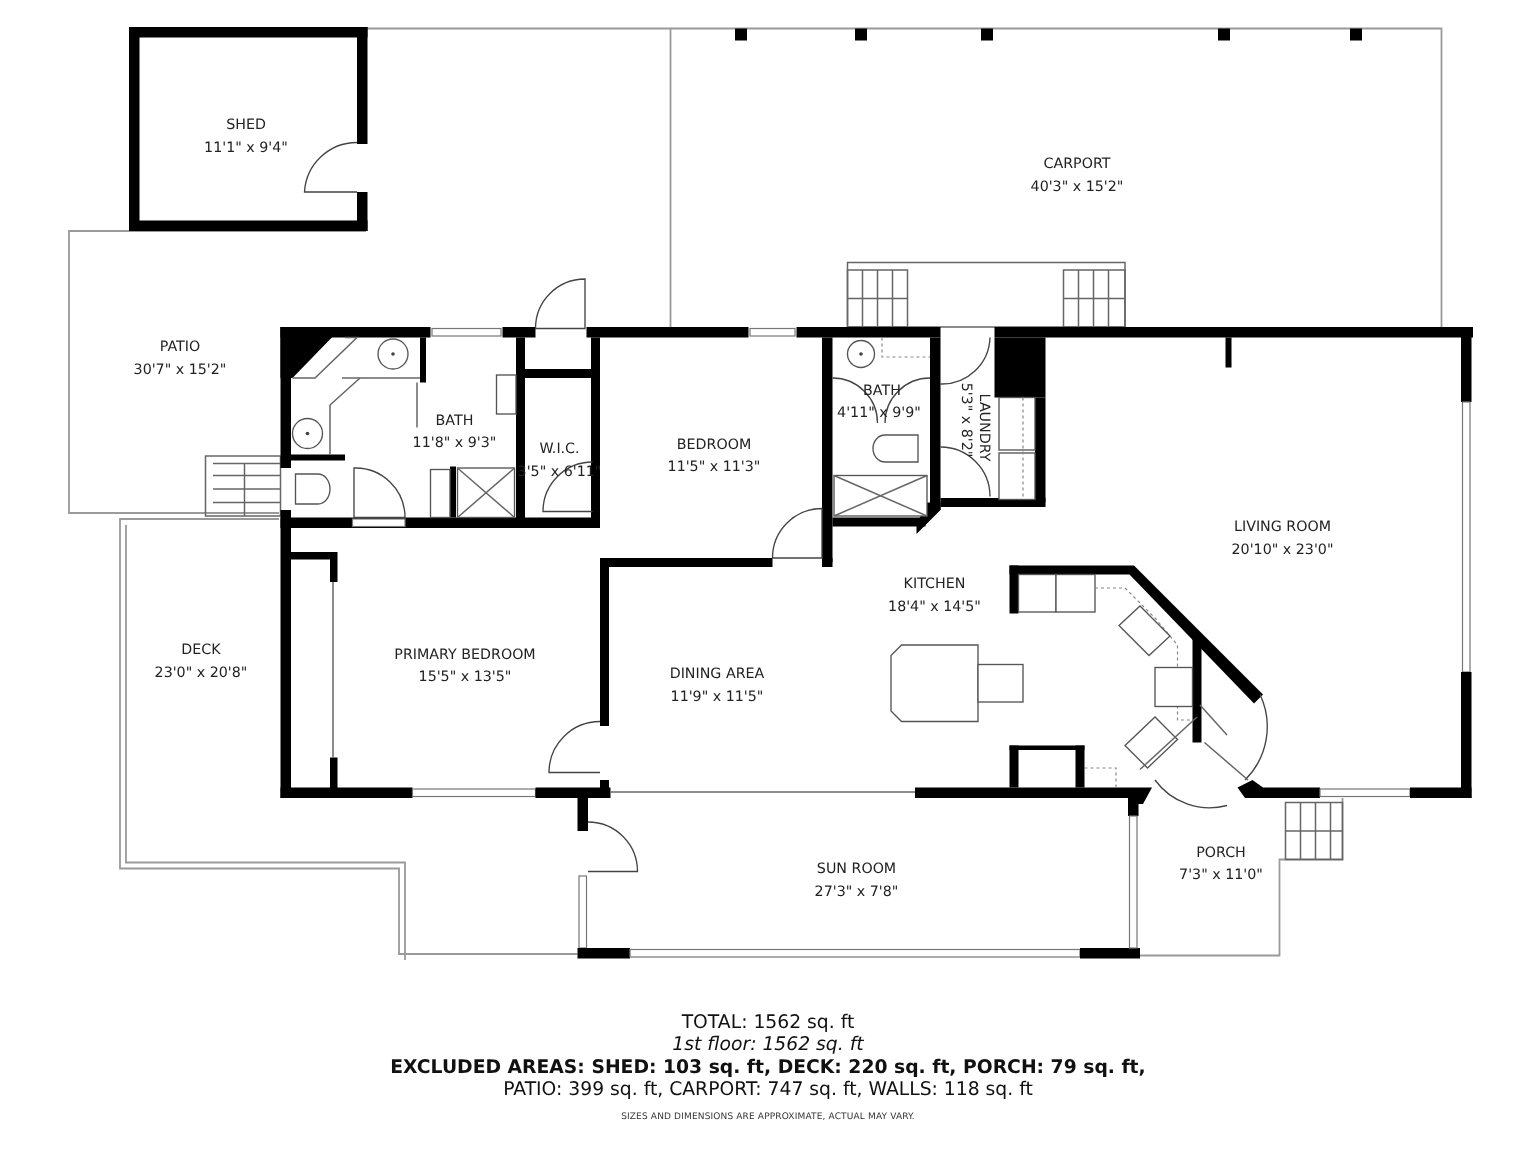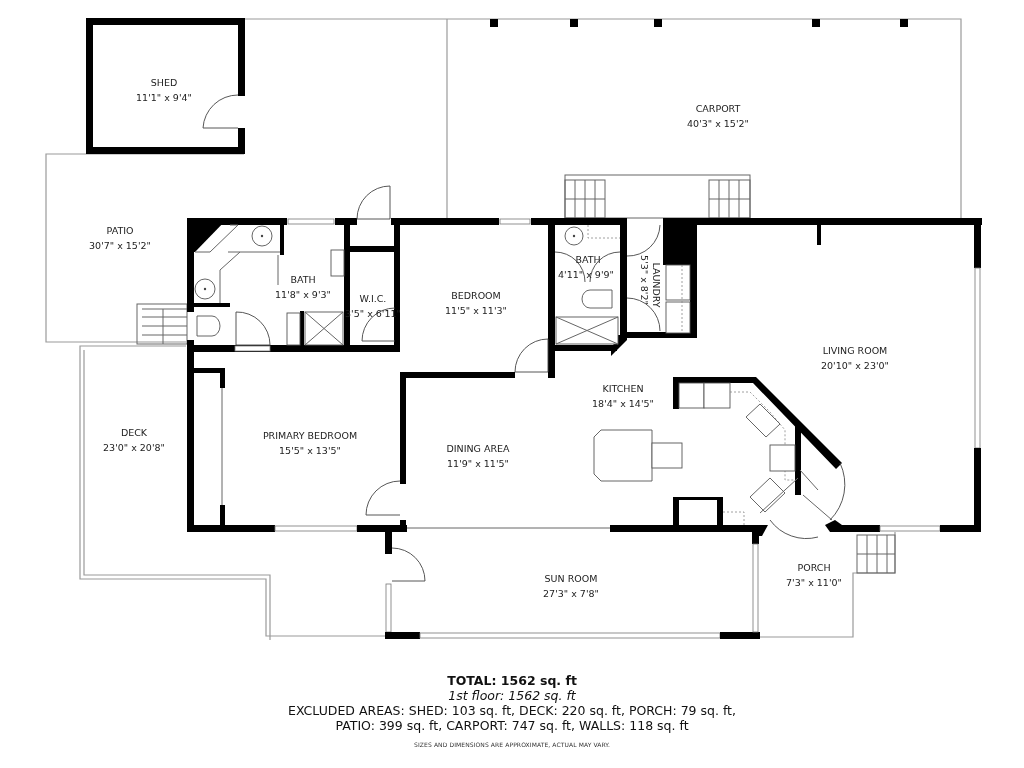--- a/index.html
+++ b/index.html
@@ -7,24 +7,24 @@
   svg#plan { position: absolute; left: 0; top: 0; }
   .wall { fill: #000; }
   .thin { stroke: #9a9a9a; stroke-width: 1.2; fill: none; }
   .thin2 { stroke: #666; stroke-width: 1; fill: none; }
   .fix { stroke: #555; stroke-width: 0.9; fill: #fff; }
   .door { stroke: #444; stroke-width: 0.9; fill: none; }
   .win { stroke: #777; stroke-width: 0.8; fill: #fff; }
   .dash { stroke: #888; stroke-width: 0.8; fill: none; stroke-dasharray: 2 2; }
   .room-name, .room-dim { font-size: 9.5px; fill: #222; text-anchor: middle; font-family: "DejaVu Sans", sans-serif; }
   .summary { position: absolute; left: 0; width: 1024px; text-align: center; color: #111; }
-  .sum-total { top: 673px; font-weight: bold; font-size: 12.5px; }
+  .sum-total { top: 673px; font-weight: normal; font-size: 12.5px; }
   .sum-line { font-size: 12.5px; }
   .sum-l1 { top: 688px; font-style: italic; }
-  .sum-l2 { top: 703px; }
+  .sum-l2 { top: 703px; font-weight: bold; }
   .sum-l3 { top: 718px; }
   .sum-note { top: 741px; font-size: 6px; letter-spacing: 0.1px; color: #333; }
 </style>
 </head>
 <body>
 
 <svg id="plan" width="1024" height="668" viewBox="0 0 1024 668" xmlns="http://www.w3.org/2000/svg">
 
   <g>
 

